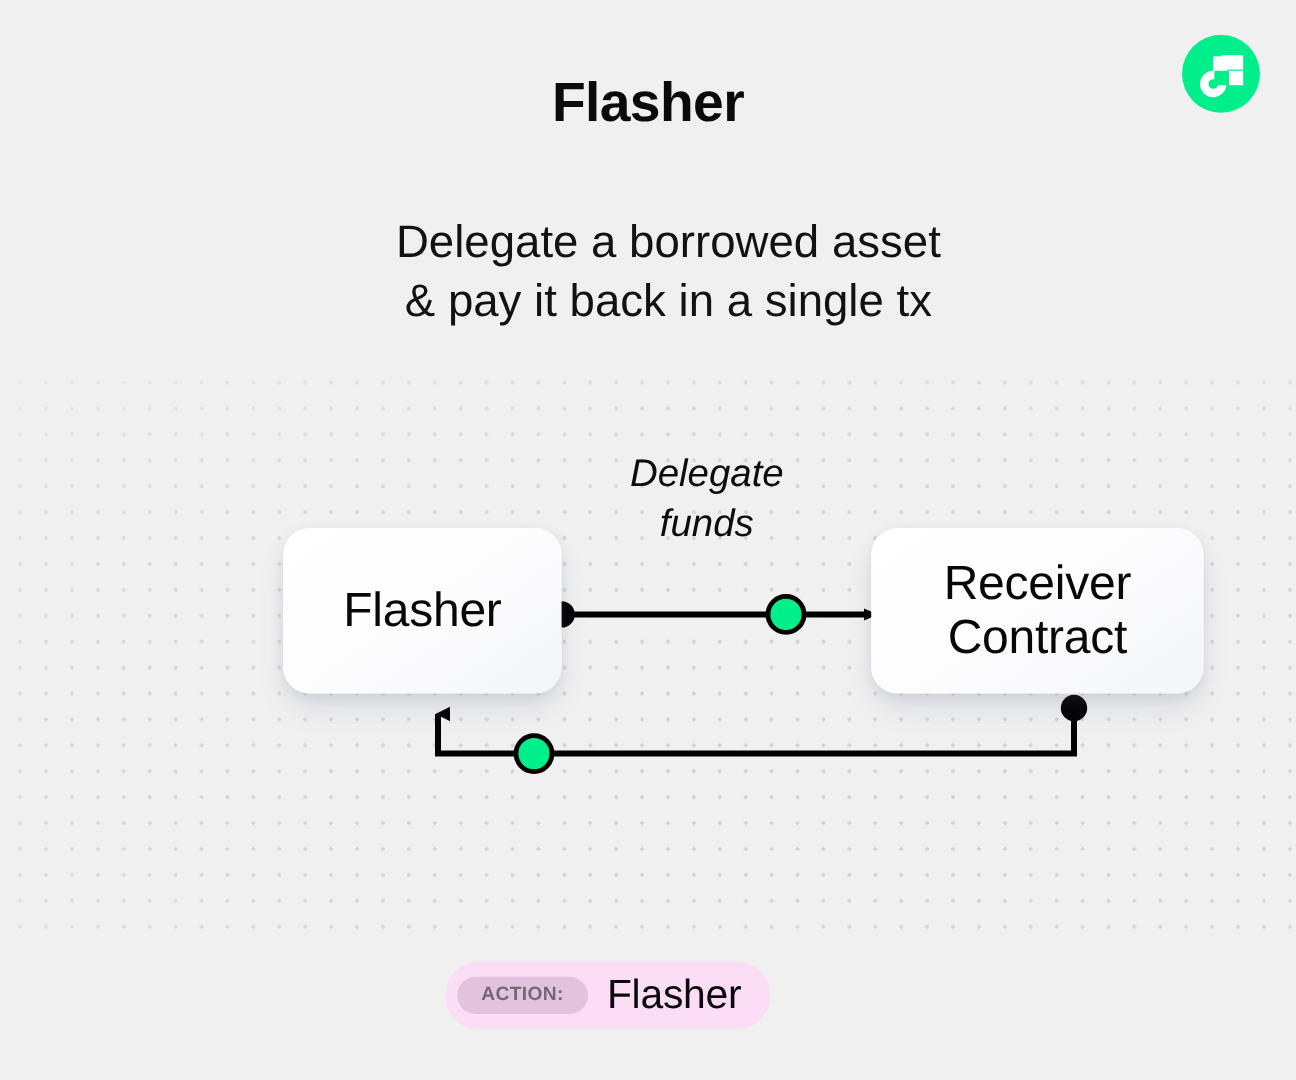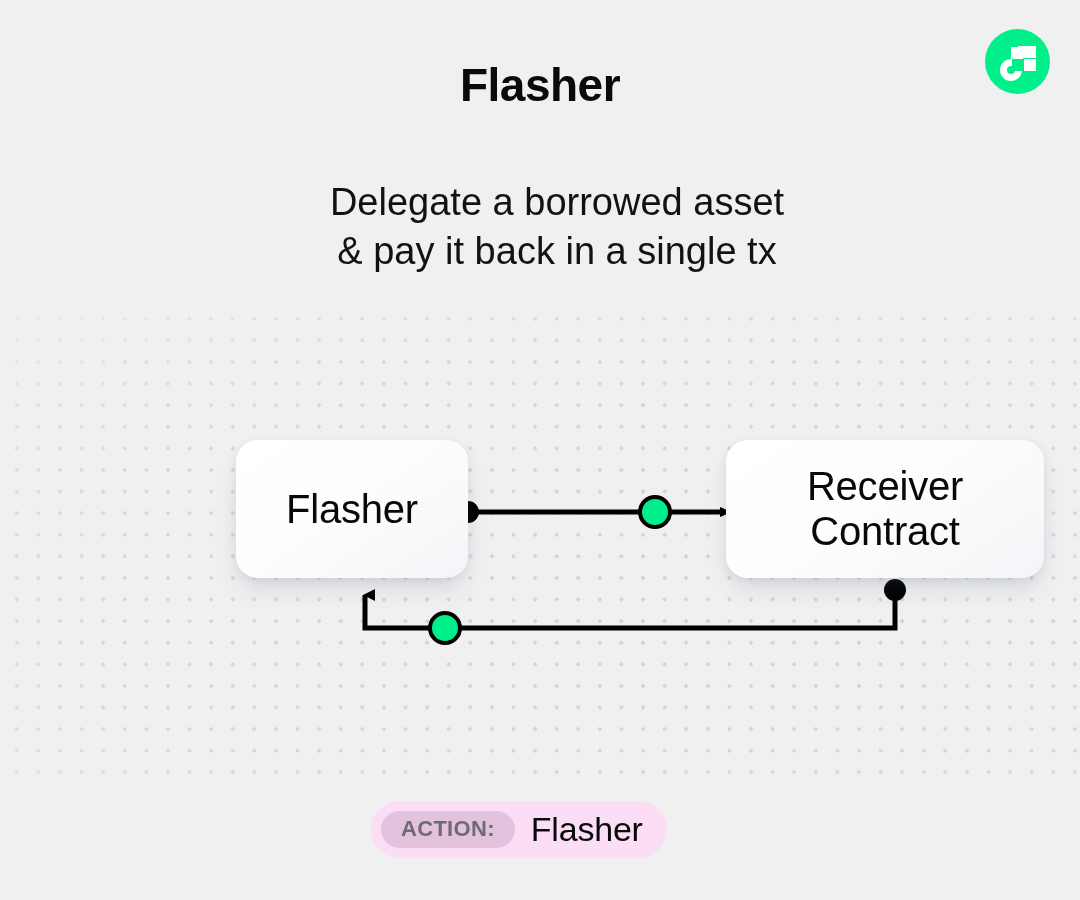--- a/index.html
+++ b/index.html
@@ -98,21 +98,21 @@
   }
   .node-flasher {
     left: 236px;
     top: 140px;
     width: 232px;
     height: 138px;
   }
   .node-receiver {
     left: 726px;
     top: 140px;
-    width: 318px;
+    width: 277px;
     height: 138px;
   }
 
   
   .edge-label {
     position: absolute;
     font-style: italic;
     font-size: 32px;
     line-height: 1.3;
     color: #0c0c0c;
@@ -148,21 +148,21 @@
     gap: 16px;
     padding: 0 24px 0 10px;
     border-radius: 29px;
     background: #fbddf5;
   }
   .action-tag {
     background: #e3c2de;
     color: #6f6b72;
     border-radius: 20px;
     padding: 7px 20px 8px;
-    font-size: 22px;
+    font-size: 16px;
     font-weight: bold;
     letter-spacing: 0.3px;
     line-height: 1;
   }
   .action-value {
     font-size: 34px;
     color: #0a0a0a;
     letter-spacing: -0.2px;
   }
 </style>
@@ -219,19 +219,21 @@
   <div class="node node-flasher">
     <span>Flasher</span>
   </div>
 
   <div class="node node-receiver">
     <span>Receiver
 Contract</span>
   </div>
 
 
+  <div class="edge-label label-delegate">Delegate
+funds</div>
 
 </div>
 
 <div class="action-badge">
   <span class="action-tag">ACTION:</span>
   <span class="action-value">Flasher</span>
 </div>
 
 </body></html>

